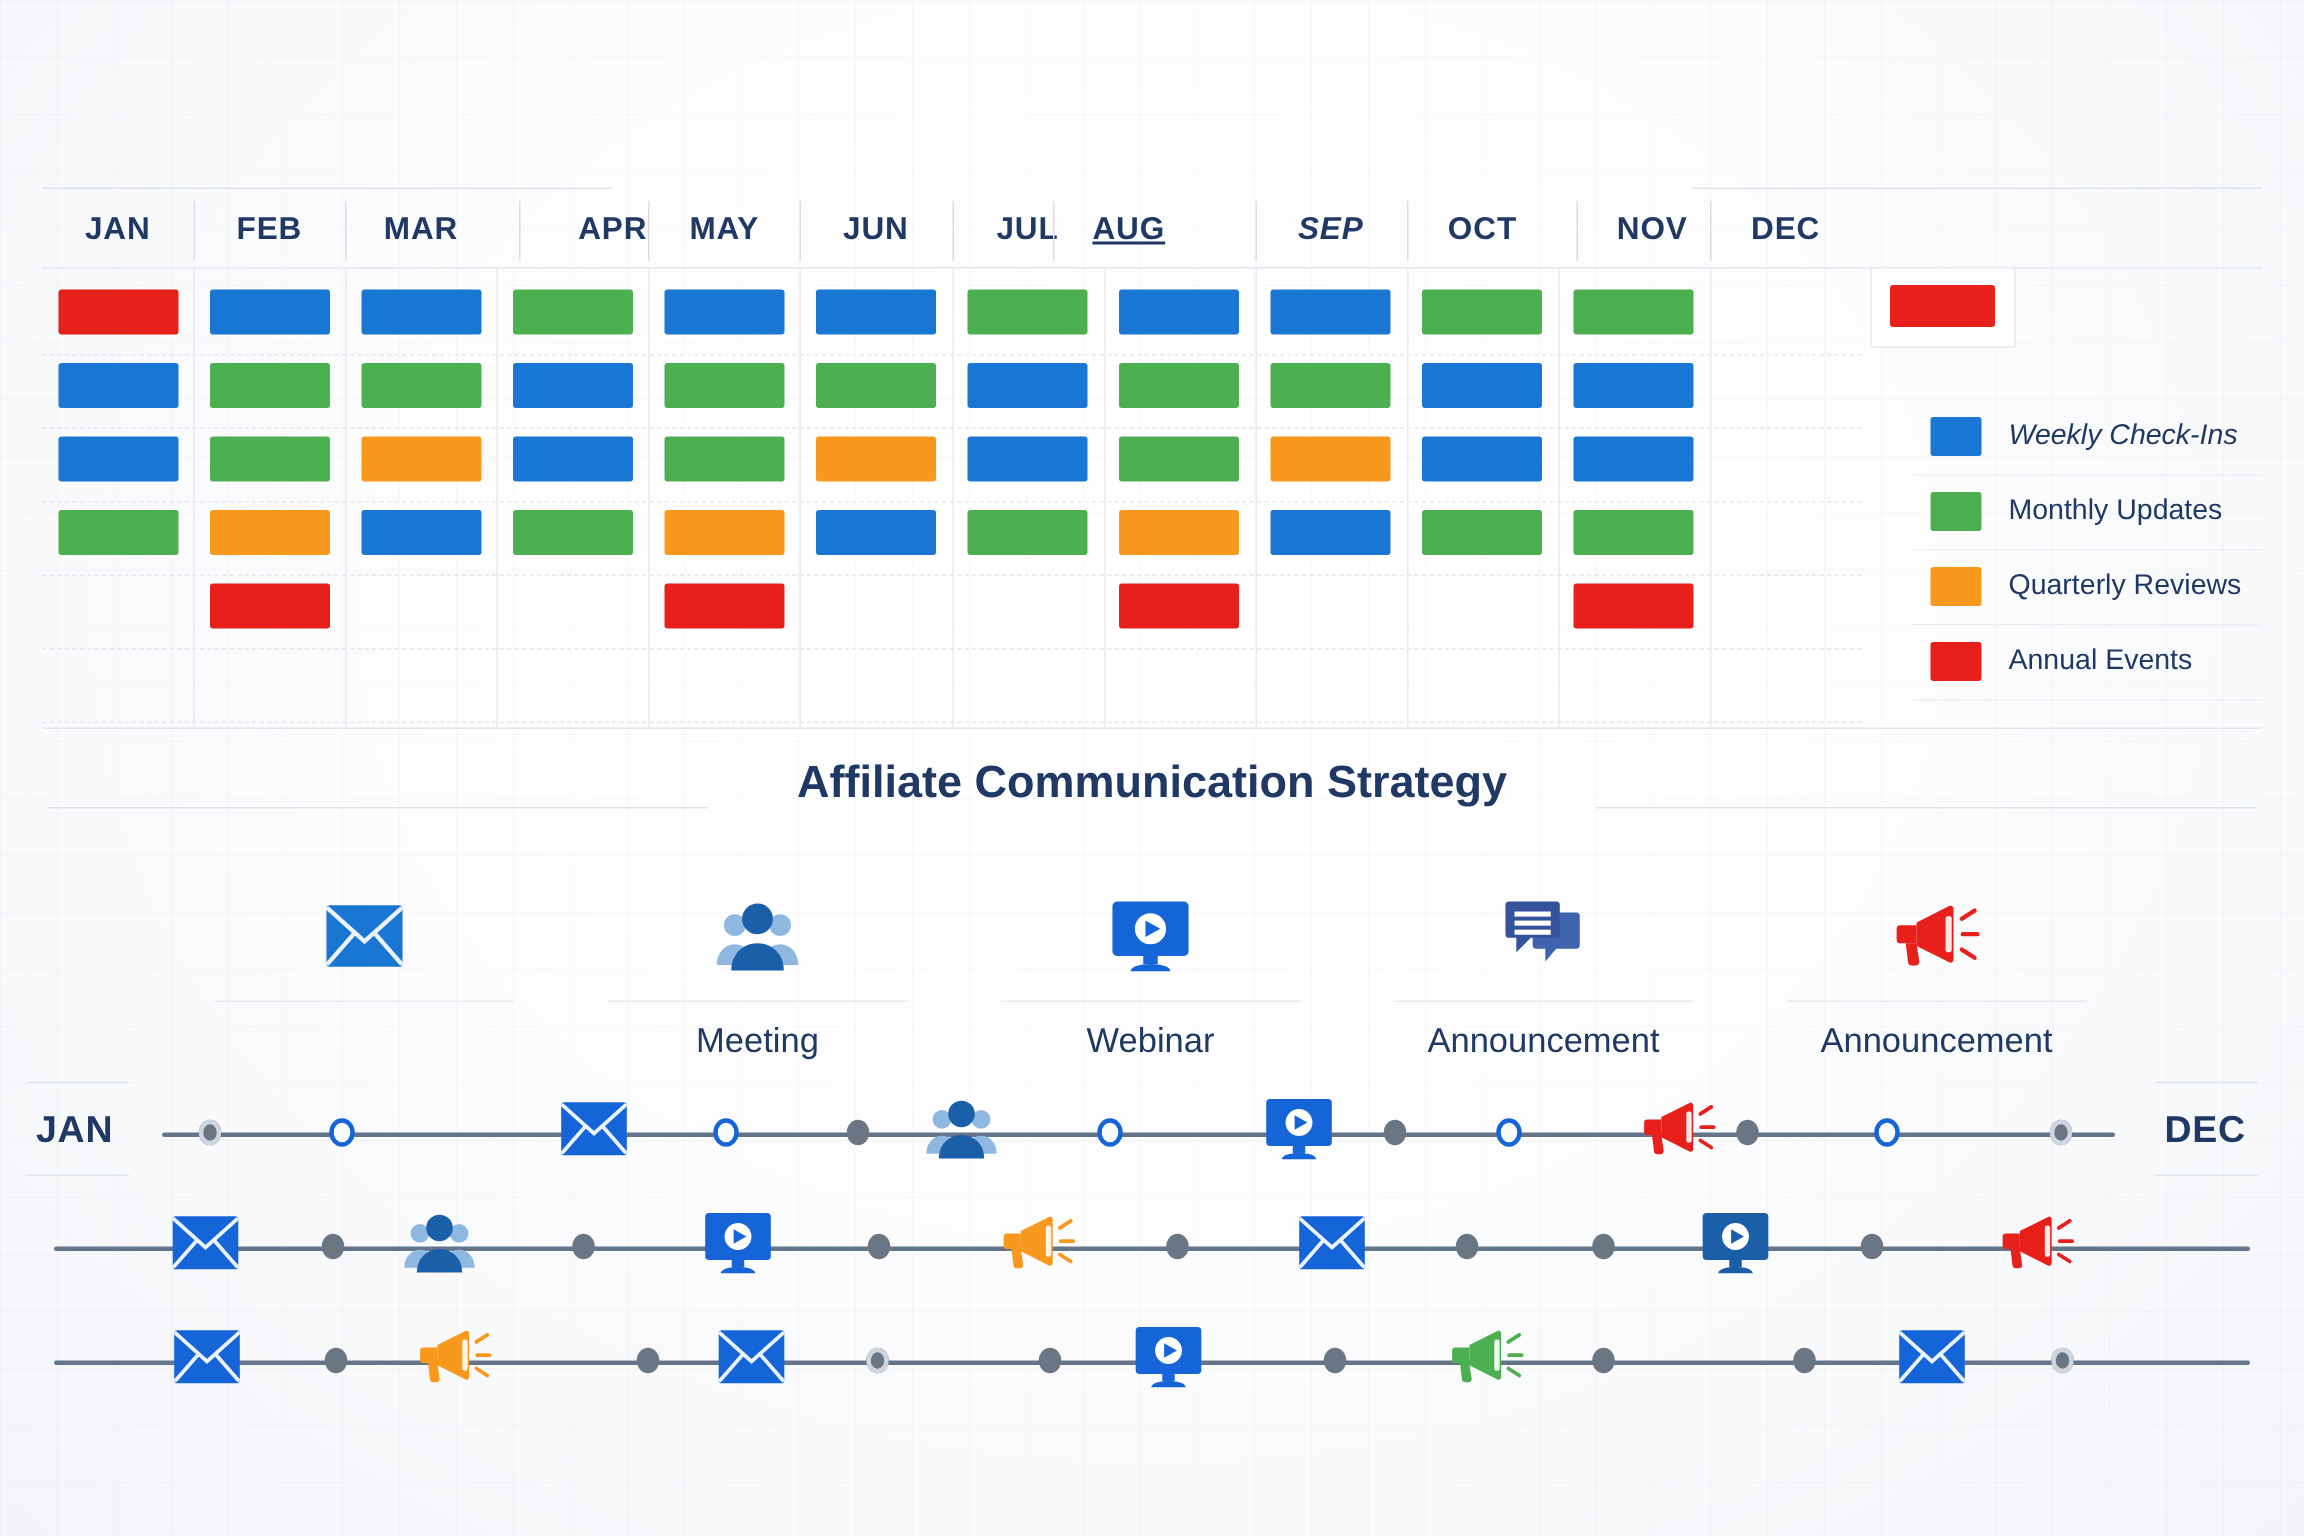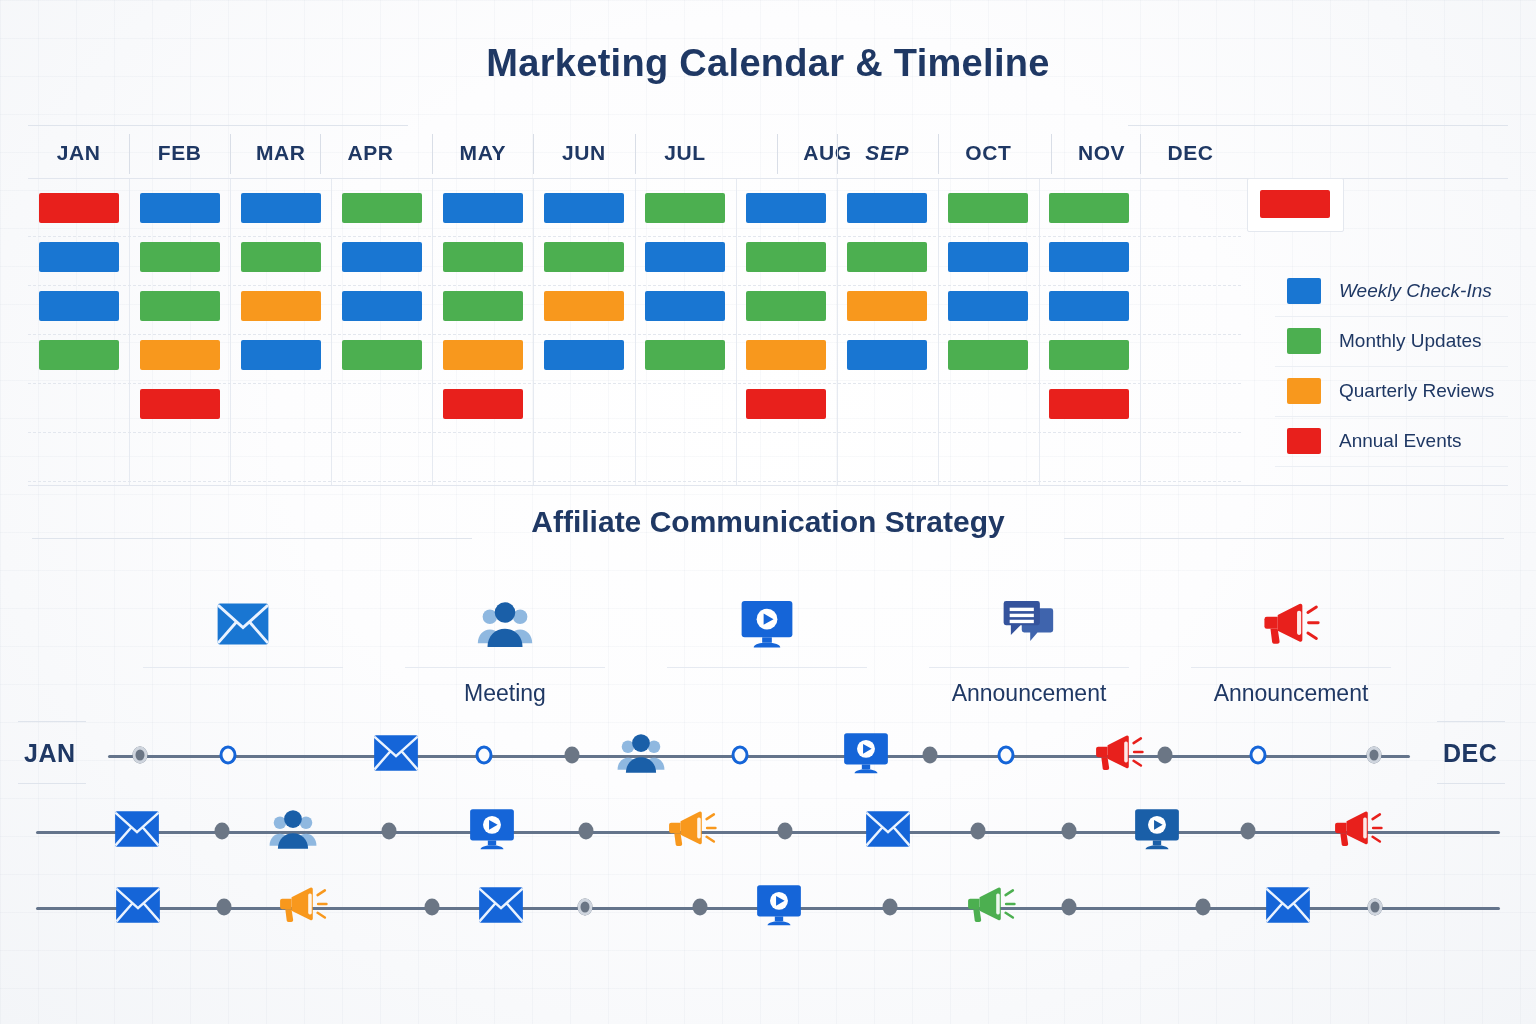--- a/index.html
+++ b/index.html
@@ -84,36 +84,33 @@
   .dot-hollow{width:17px;height:19px;border-radius:50%;border:3px solid #1565d8;background:#fbfcfd;box-sizing:border-box;}
   .dot-ring{width:15px;height:17px;border-radius:50%;background:#6b7685;
             box-shadow:inset 0 0 0 3px #cfd5de;}
   .ic{position:absolute;top:30px;transform:translate(-50%,-50%);}
 </style>
 </head>
 <body>
 
 <div id="stage">
 
-  <div class="title-wrap">
-    <div class="title">Marketing Calendar &amp; Timeline</div>
-  </div>
   <div class="title-rule l"></div>
   <div class="title-rule r"></div>
 
   <div id="calendar">
     <div class="cal-headrow" id="cal-headrow">
         <div class="cal-head" style="left: 0px; width: 101.083px;">JAN</div>
         <div class="cal-head" style="left: 101.083px; width: 101.083px;">FEB<span class="vline"></span></div>
         <div class="cal-head" style="left: 202.167px; width: 101.083px;">MAR<span class="vline"></span></div>
-        <div class="cal-head" style="left: 292px; width: 101.083px;">APR<span class="vline"></span></div>
+        <div class="cal-head" style="left: 318px; width: 101.083px; padding-left: 12px;">APR<span class="vline"></span></div>
         <div class="cal-head" style="left: 404.333px; width: 101.083px;">MAY<span class="vline"></span></div>
         <div class="cal-head" style="left: 505.417px; width: 101.083px;">JUN<span class="vline"></span></div>
         <div class="cal-head" style="left: 606.5px; width: 101.083px;">JUL<span class="vline"></span></div>
-        <div class="cal-head" style="left: 749px; width: 101.083px;">AUG<span class="vline"></span></div>
+        <div class="cal-head" style="left: 674px; width: 101.083px; text-decoration: underline;">AUG<span class="vline"></span></div>
         <div class="cal-head" style="left: 808.667px; width: 101.083px; font-style: italic;">SEP<span class="vline"></span></div>
         <div class="cal-head" style="left: 909.75px; width: 101.083px;">OCT<span class="vline"></span></div>
         <div class="cal-head" style="left: 1023px; width: 101.083px;">NOV<span class="vline"></span></div>
         <div class="cal-head" style="left: 1111.92px; width: 101.083px;">DEC<span class="vline"></span></div>
       </div>
     <div class="cal-headline"></div>
     <div class="cal-grid" id="cal-grid">
         <div class="colsep" style="left: 101.083px;"></div>
         <div class="colsep" style="left: 202.167px;"></div>
         <div class="colsep" style="left: 303.25px;"></div>
@@ -245,20 +242,21 @@
         <div class="chan-icon">
           <svg width="58" height="58" viewBox="0 0 48 48">
       <rect x="3" y="5" width="42" height="30" rx="2.5" fill="#1565d8"></rect>
       <circle cx="24" cy="20" r="8.6" fill="#ffffff"></circle>
       <path d="M21.2 15.4 L29.4 20 L21.2 24.6 Z" fill="#1565d8"></path>
       <rect x="20" y="35" width="8" height="4.5" fill="#1565d8"></rect>
       <path d="M13 43.5c0-2.4 4.7-4 11-4s11 1.6 11 4z" fill="#1565d8"></path>
           </svg>
         </div>
         <div class="chan-rule"></div>
+        <div class="chan-label">Webinar</div>
       </div>
       <div class="chan" style="left: 786px; width: 262px;">
         <div class="chan-icon">
           <svg width="58" height="58" viewBox="0 0 48 48">
       <path d="M20 11h22a2 2 0 012 2v16a2 2 0 01-2 2H31l-6 7v-7h-5a2 2 0 01-2-2V13a2 2 0 012-2z" fill="#3f64ad"></path>
       <path d="M5 5h26a2 2 0 012 2v16a2 2 0 01-2 2H17l-8 8v-8H5a2 2 0 01-2-2V7a2 2 0 012-2z" fill="#35539c"></path>
       <rect x="8" y="10.5" width="20" height="2.8" fill="#ffffff"></rect>
       <rect x="8" y="15.5" width="20" height="2.8" fill="#ffffff"></rect>
       <rect x="8" y="20.5" width="20" height="2.8" fill="#ffffff"></rect>
           </svg>

